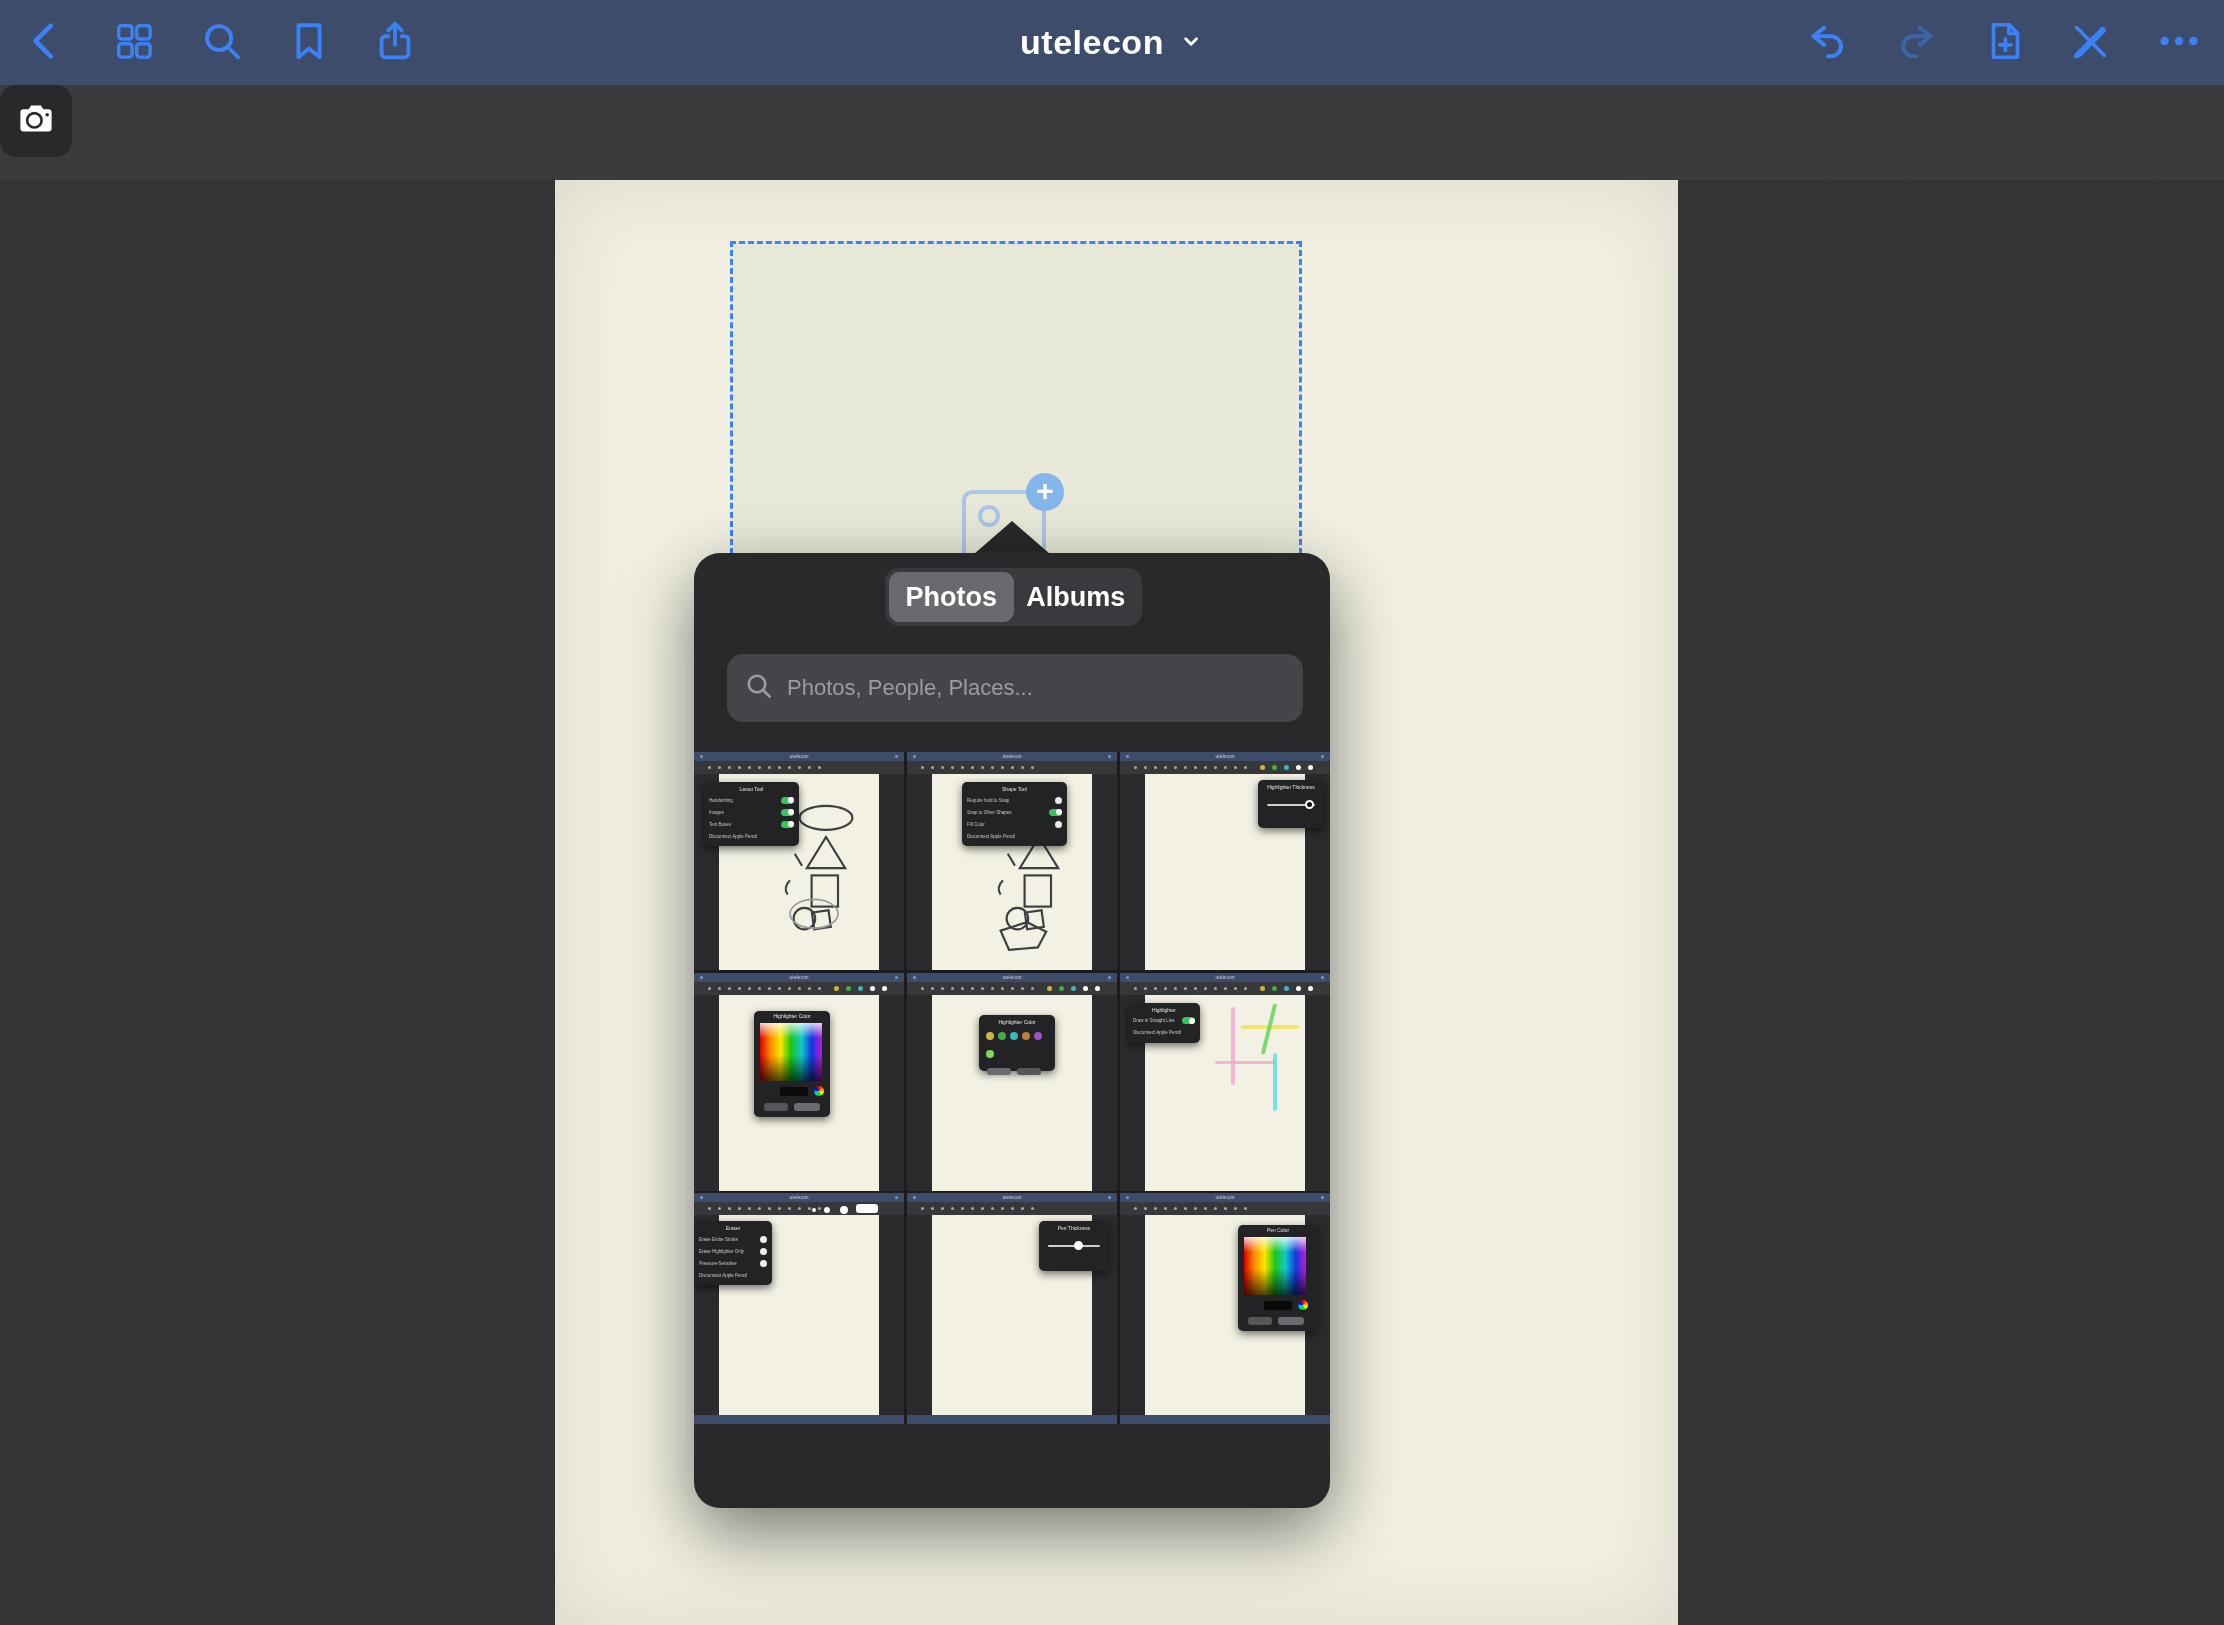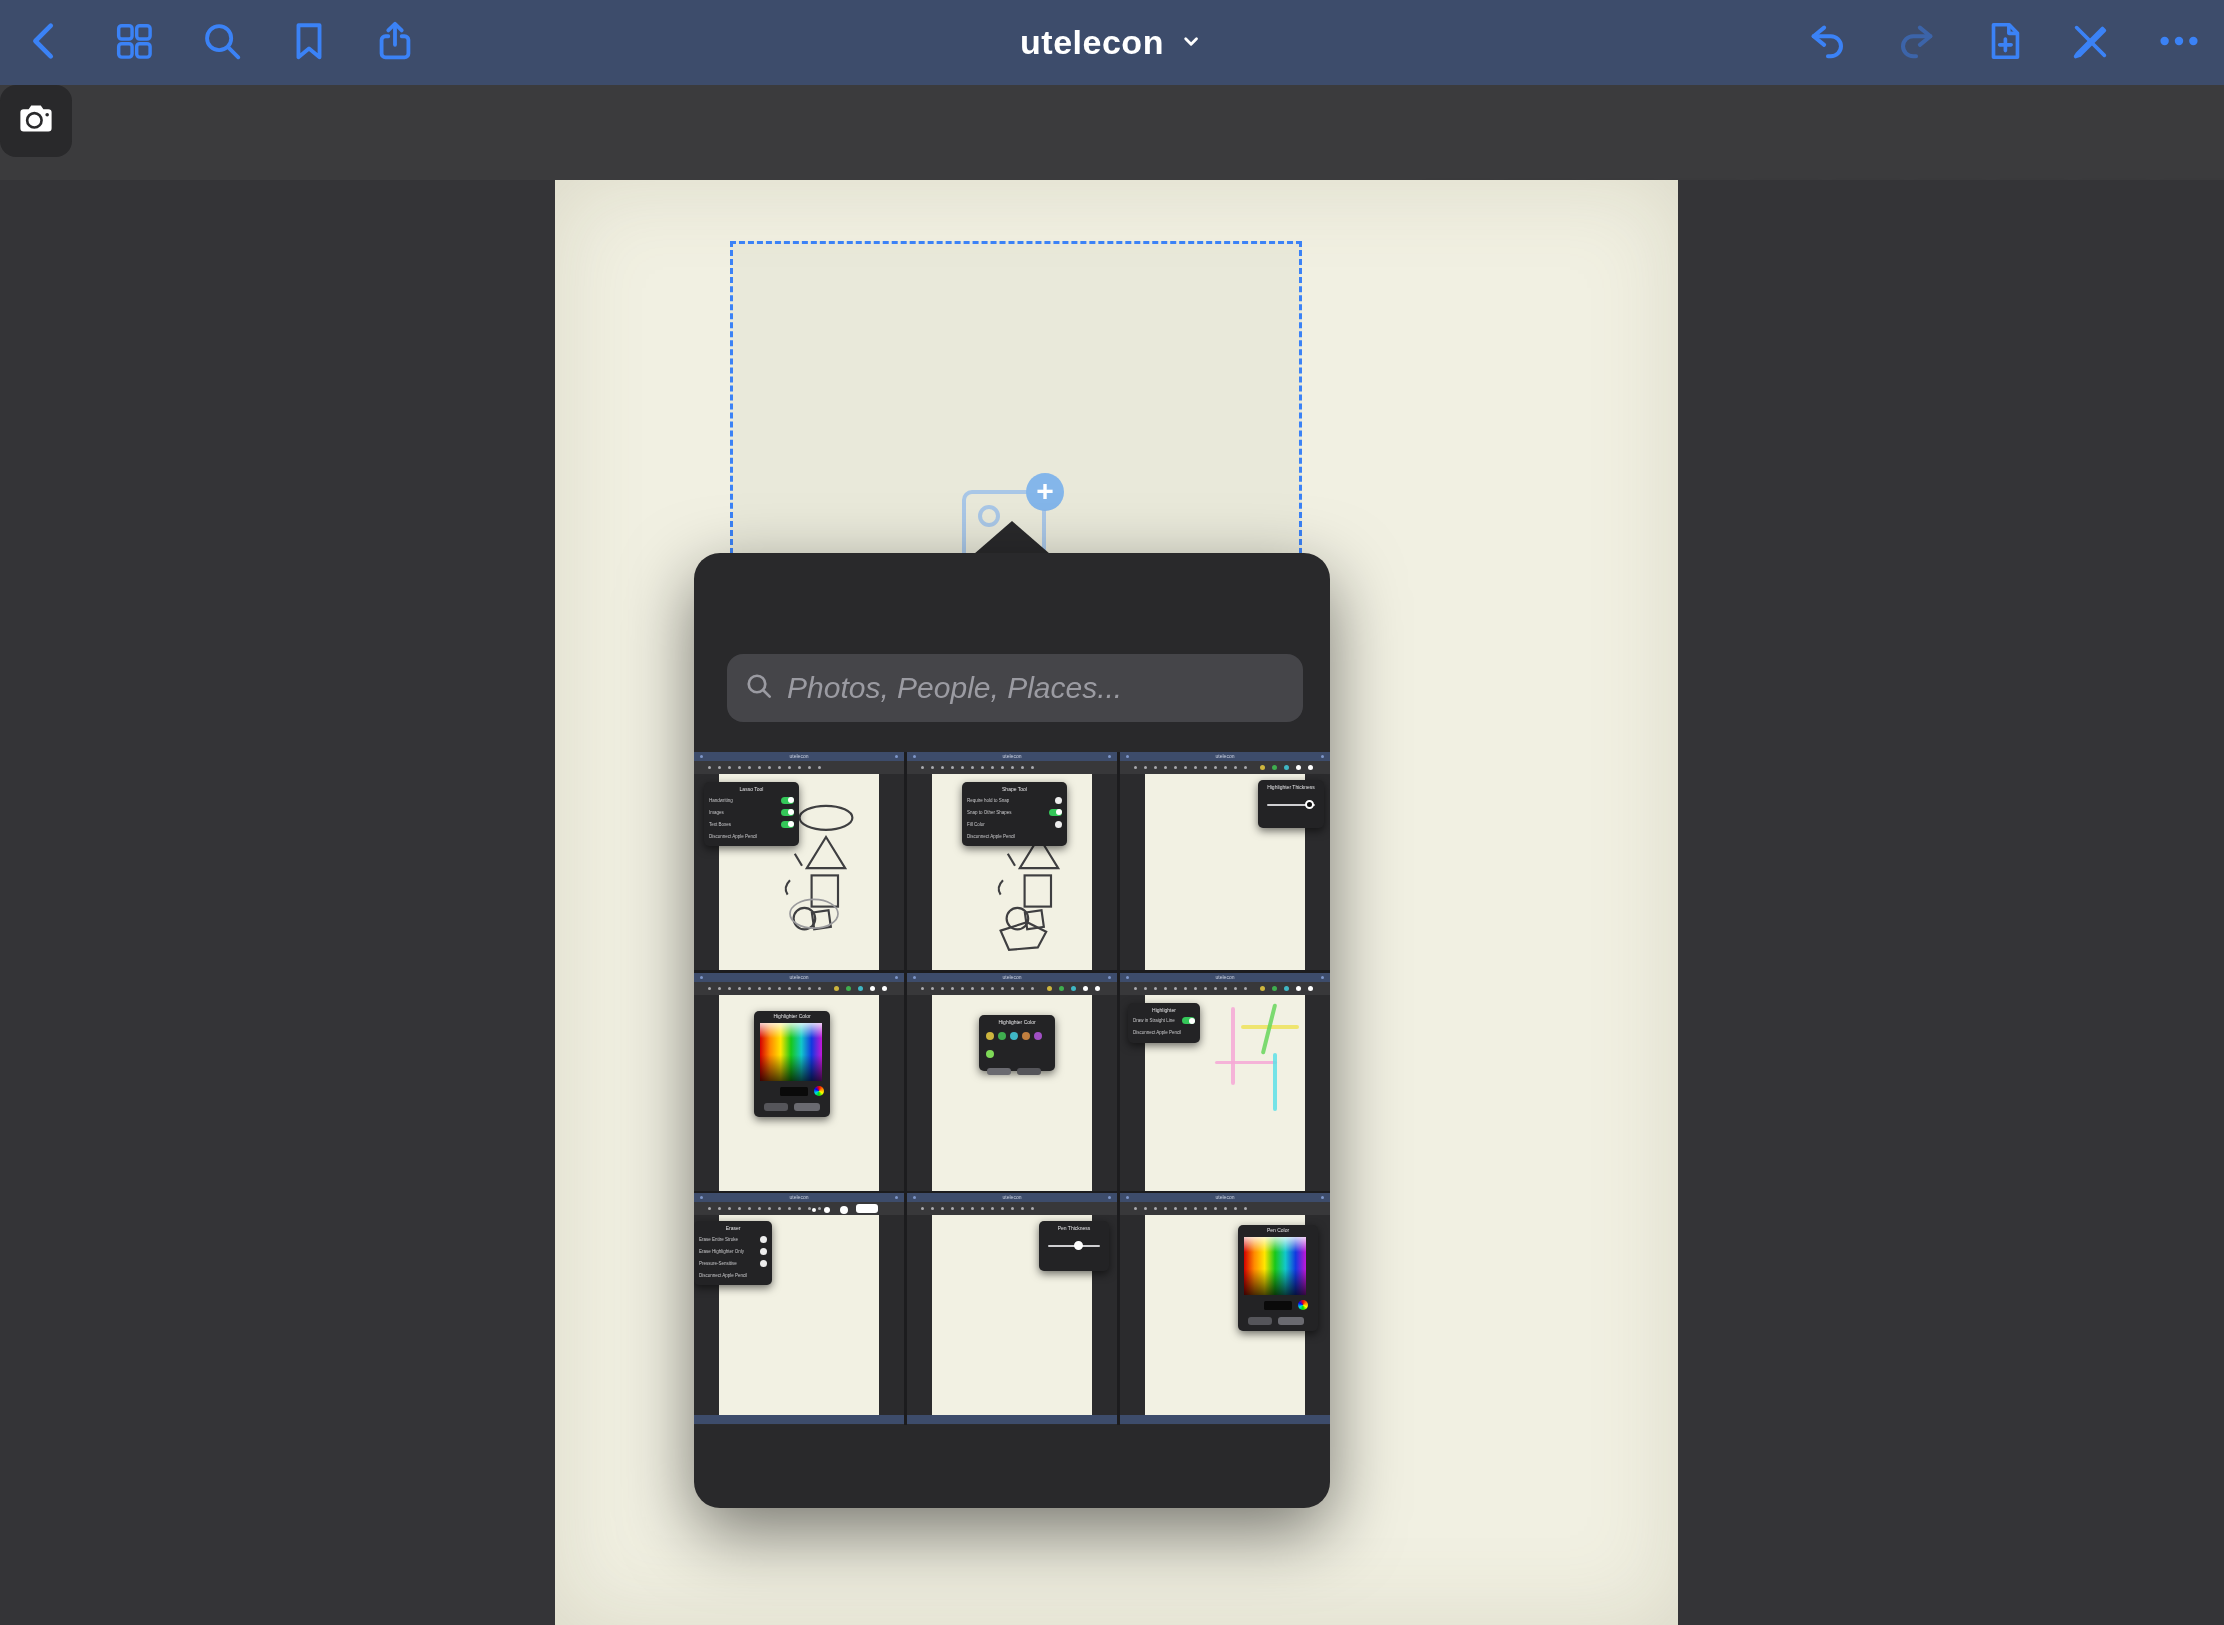--- a/index.html
+++ b/index.html
@@ -69,21 +69,21 @@
   #pop-arrow{left:974px;top:521px;width:76px;height:33px;background:#29292b;
     clip-path:polygon(50% 0,100% 100%,0 100%);}
   #seg{left:885px;top:568px;width:257px;height:58px;background:#3a3a3e;border-radius:14px;
     display:flex;padding:4px;}
   .seg-item{flex:1;display:flex;align-items:center;justify-content:center;color:#fff;
     font-size:27px;font-weight:600;border-radius:11px;cursor:pointer;}
   .seg-item.sel{background:#69696f;}
   #pop-search{left:727px;top:654px;width:576px;height:68px;background:#454549;border-radius:16px;
     display:flex;align-items:center;padding:0 16px;gap:12px;cursor:text;}
   #pop-search svg{width:32px;height:32px;color:#9b9ba2;flex:0 0 auto;}
-  #pop-search .ph{color:#9b9ba2;font-size:30px;font-style:italic;}
+  #pop-search .ph{color:#9b9ba2;font-size:22px;}
   #photo-grid{left:694px;top:752px;width:636px;height:659px;background:#1c1c1e;
     display:grid;grid-template-columns:repeat(3,210px);grid-template-rows:repeat(3,218px);gap:2.5px 3px;}
   #grid-sliver{left:694px;top:1411px;width:636px;height:14px;background:#1c1c1e;display:flex;gap:3px;}
   .sliver-cell{width:210px;height:14px;background:#2b2b2d;position:relative;overflow:hidden;}
   .sliver-cell .pgbit{position:absolute;left:25px;top:0;width:160px;height:4px;background:#f2f1e3;}
   .sliver-cell .bluebit{position:absolute;left:0;top:4px;width:100%;height:9px;background:#3d4c6b;}
   #insert-bar{left:694px;top:1425px;width:636px;height:83px;background:#29292b;display:flex;
     align-items:center;justify-content:center;cursor:pointer;}
   #insert-bar span{color:#4d8df6;font-size:31px;}
 
@@ -387,20 +387,24 @@
   <div id="page" class="abs"></div>
   <div id="select-rect" class="abs"></div>
   <div id="ph-rect" class="abs"></div>
   <div id="ph-sun" class="abs"></div>
   <div id="ph-plus" class="abs">
     <span>+</span>
   </div>
 
   <div id="pop-arrow" class="abs"></div>
   <div id="popover" class="abs"></div>
+  <div id="seg" class="abs">
+    <div class="seg-item sel">Photos</div>
+    <div class="seg-item">Albums</div>
+  </div>
   <div id="pop-search" class="abs">
     <span>
       <svg viewBox="0 0 24 24" fill="none" stroke="currentColor" stroke-width="2">
           <circle cx="10.5" cy="10.5" r="6.2"></circle>
           <path d="M15.2 15.2L20 20" stroke-linecap="round"></path>
         </svg>
     </span>
     <span class="ph">Photos, People, Places...</span>
   </div>
   <div id="photo-grid" class="abs">

